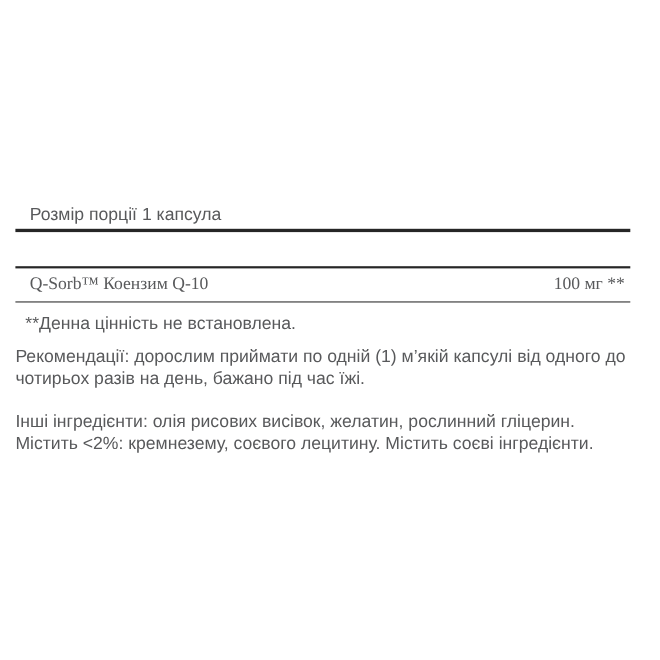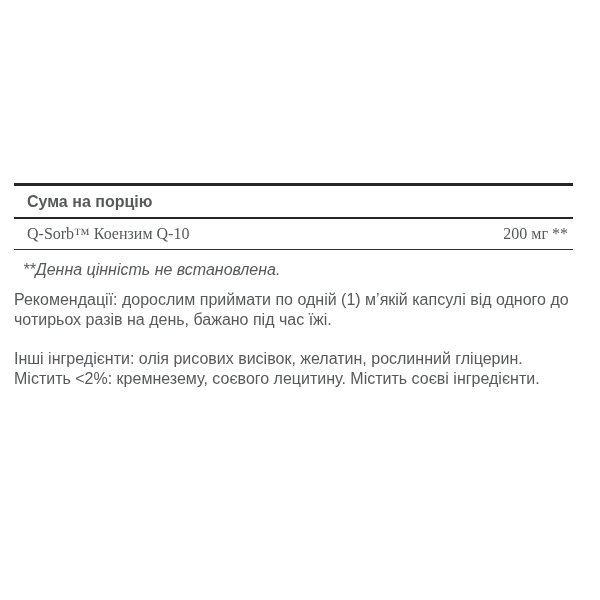--- a/index.html
+++ b/index.html
@@ -49,49 +49,48 @@
   .thead {
     height: 31px;
     font-weight: 700;
   }
   .tbody-row {
     height: 30px;
     font-family: Liberation Serif, serif;
   }
   .footnote {
     margin: 10px 0 0 9px;
-    font-style: italic;
   }
   .para {
     margin: 10px 0 0 0;
   }
   .para-ingredients {
     margin-top: 19px;
   }
   .para strong {
     font-weight: 400;
   }
 </style>
 </head>
 <body>
 
 <div class="label">
 
+  <div class="serving">Розмір порції 1 капсула</div>
 
   <div class="rule rule-top"></div>
 
   <div class="trow thead">
-    <span>Сума на порцію</span>
   </div>
 
   <div class="rule rule-mid"></div>
 
   <div class="trow tbody-row">
     <span>Q-Sorb™ Коензим Q-10</span>
-    <span>200 мг **</span>
+    <span>100 мг **</span>
   </div>
 
   <div class="rule rule-bottom"></div>
 
   <div class="footnote">**Денна цінність не встановлена.</div>
 
   <p class="para para-recommendations"><strong>Рекомендації:</strong><span> дорослим приймати по одній (1) м’якій капсулі від одного до чотирьох разів на день, бажано під час їжі.</span></p>
 
   <p class="para para-ingredients"><strong>Інші інгредієнти:</strong><span> олія рисових висівок, желатин, рослинний гліцерин. Містить &lt;2%: кремнезему, соєвого лецитину. Містить соєві інгредієнти.</span></p>
 

